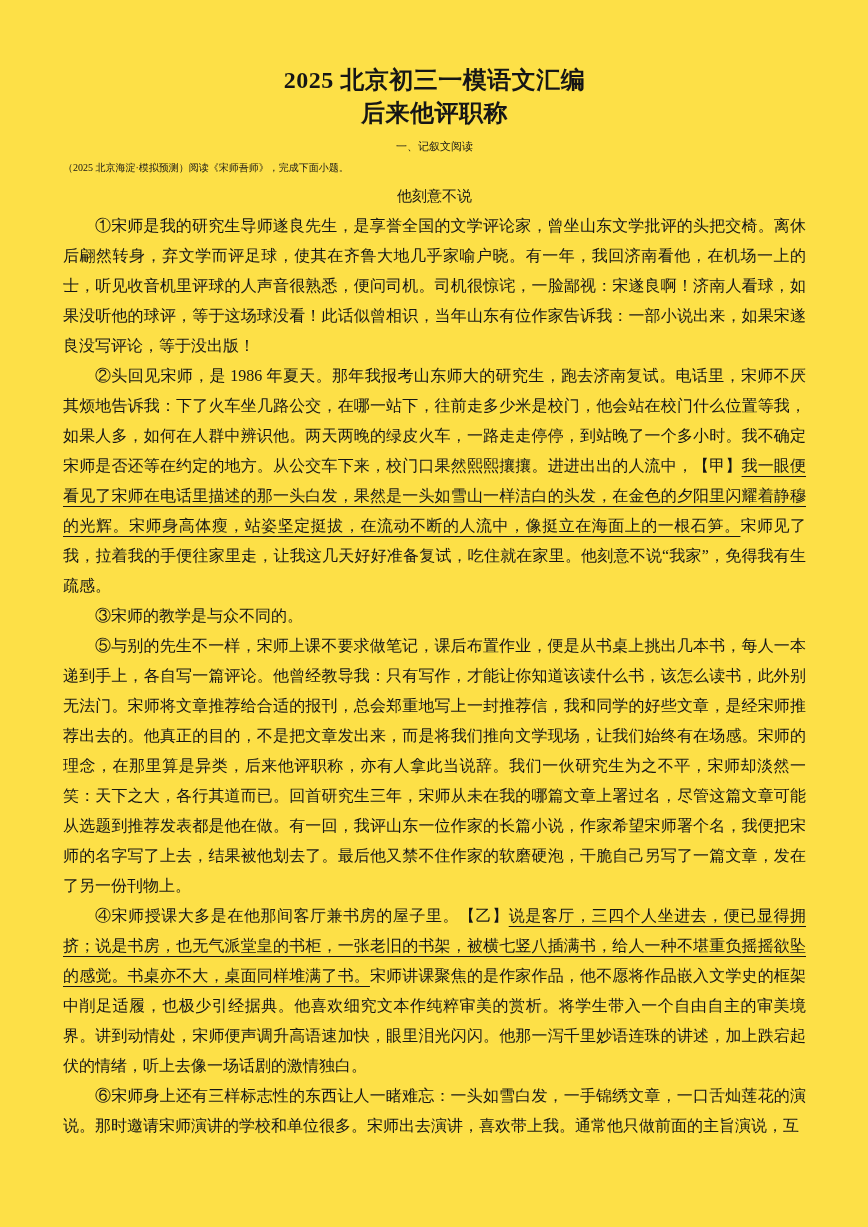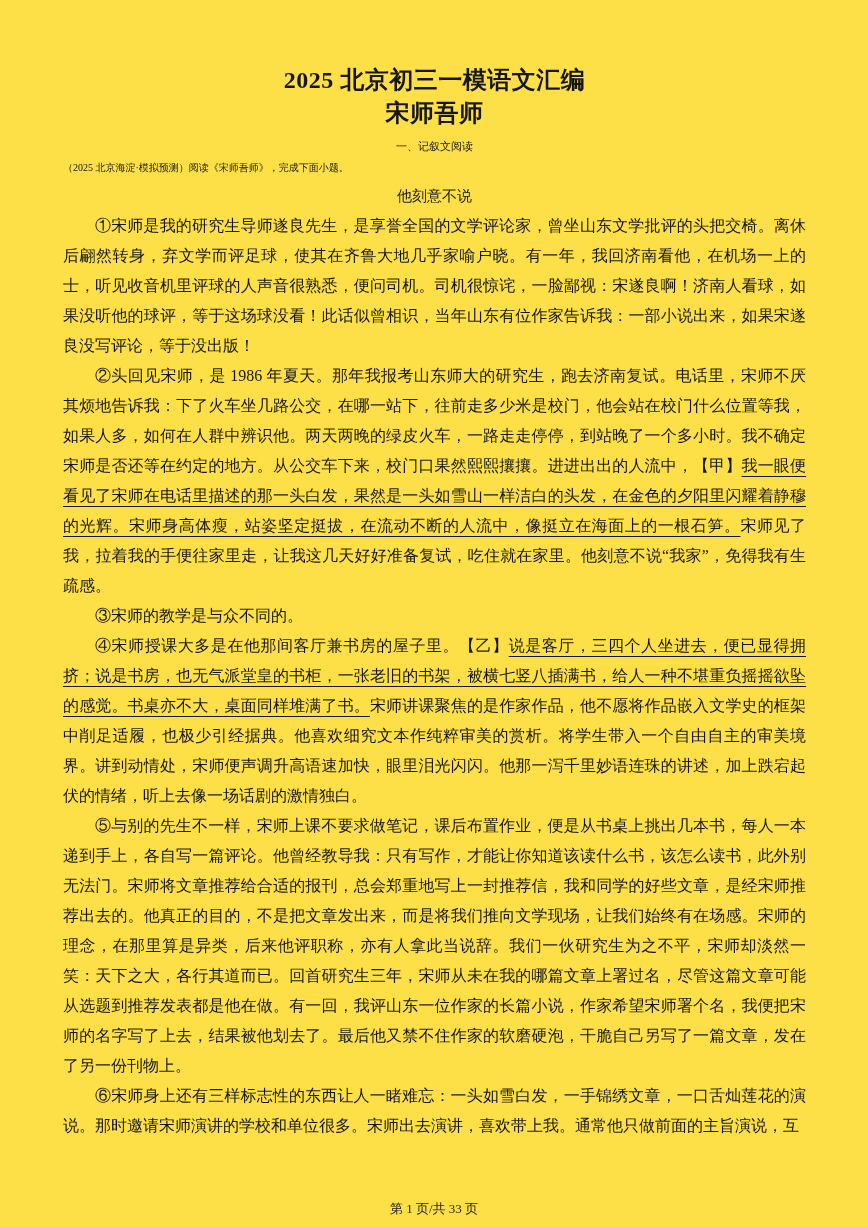--- a/index.html
+++ b/index.html
@@ -62,33 +62,32 @@
     color: #1c1c1c;
   }
 </style>
 </head>
 <body>
 
 <div class="page">
 
   <div>
     <h1 class="doc-title">2025 北京初三一模语文汇编</h1>
-    <h1 class="doc-title">宋师吾师</h1>
+    <h1 class="doc-title">后来他评职称</h1>
   </div>
 
   <div class="section-heading">一、记叙文阅读</div>
 
   <div class="source-line">（2025 北京海淀·模拟预测）阅读《宋师吾师》，完成下面小题。</div>
 
   <div class="article-title">他刻意不说</div>
 
   <div class="body-text">
     <p><span>①宋师是我的研究生导师遂良先生，是享誉全国的文学评论家，曾坐山东文学批评的头把交椅。离休后翩然转身，弃文学而评足球，使其在齐鲁大地几乎家喻户晓。有一年，我回济南看他，在机场一上的士，听见收音机里评球的人声音很熟悉，便问司机。司机很惊诧，一脸鄙视：宋遂良啊！济南人看球，如果没听他的球评，等于这场球没看！此话似曾相识，当年山东有位作家告诉我：一部小说出来，如果宋遂良没写评论，等于没出版！</span></p>
     <p><span>②头回见宋师，是 1986 年夏天。那年我报考山东师大的研究生，跑去济南复试。电话里，宋师不厌其烦地告诉我：下了火车坐几路公交，在哪一站下，往前走多少米是校门，他会站在校门什么位置等我，如果人多，如何在人群中辨识他。两天两晚的绿皮火车，一路走走停停，到站晚了一个多小时。我不确定宋师是否还等在约定的地方。从公交车下来，校门口果然熙熙攘攘。进进出出的人流中，【甲】</span><span class="u">我一眼便看见了宋师在电话里描述的那一头白发，果然是一头如雪山一样洁白的头发，在金色的夕阳里闪耀着静穆的光辉。宋师身高体瘦，站姿坚定挺拔，在流动不断的人流中，像挺立在海面上的一根石笋。</span><span>宋师见了我，拉着我的手便往家里走，让我这几天好好准备复试，吃住就在家里。他刻意不说“我家”，免得我有生疏感。</span></p>
     <p><span>③宋师的教学是与众不同的。</span></p>
+    <p><span>⑤与别的先生不一样，宋师上课不要求做笔记，课后布置作业，便是从书桌上挑出几本书，每人一本递到手上，各自写一篇评论。他曾经教导我：只有写作，才能让你知道该读什么书，该怎么读书，此外别无法门。宋师将文章推荐给合适的报刊，总会郑重地写上一封推荐信，我和同学的好些文章，是经宋师推荐出去的。他真正的目的，不是把文章发出来，而是将我们推向文学现场，让我们始终有在场感。宋师的理念，在那里算是异类，后来他评职称，亦有人拿此当说辞。我们一伙研究生为之不平，宋师却淡然一笑：天下之大，各行其道而已。回首研究生三年，宋师从未在我的哪篇文章上署过名，尽管这篇文章可能从选题到推荐发表都是他在做。有一回，我评山东一位作家的长篇小说，作家希望宋师署个名，我便把宋师的名字写了上去，结果被他划去了。最后他又禁不住作家的软磨硬泡，干脆自己另写了一篇文章，发在了另一份刊物上。</span></p>
     <p><span>④宋师授课大多是在他那间客厅兼书房的屋子里。【乙】</span><span class="u">说是客厅，三四个人坐进去，便已显得拥挤；说是书房，也无气派堂皇的书柜，一张老旧的书架，被横七竖八插满书，给人一种不堪重负摇摇欲坠的感觉。书桌亦不大，桌面同样堆满了书。</span><span>宋师讲课聚焦的是作家作品，他不愿将作品嵌入文学史的框架中削足适履，也极少引经据典。他喜欢细究文本作纯粹审美的赏析。将学生带入一个自由自主的审美境界。讲到动情处，宋师便声调升高语速加快，眼里泪光闪闪。他那一泻千里妙语连珠的讲述，加上跌宕起伏的情绪，听上去像一场话剧的激情独白。</span></p>
-    <p><span>⑤与别的先生不一样，宋师上课不要求做笔记，课后布置作业，便是从书桌上挑出几本书，每人一本递到手上，各自写一篇评论。他曾经教导我：只有写作，才能让你知道该读什么书，该怎么读书，此外别无法门。宋师将文章推荐给合适的报刊，总会郑重地写上一封推荐信，我和同学的好些文章，是经宋师推荐出去的。他真正的目的，不是把文章发出来，而是将我们推向文学现场，让我们始终有在场感。宋师的理念，在那里算是异类，后来他评职称，亦有人拿此当说辞。我们一伙研究生为之不平，宋师却淡然一笑：天下之大，各行其道而已。回首研究生三年，宋师从未在我的哪篇文章上署过名，尽管这篇文章可能从选题到推荐发表都是他在做。有一回，我评山东一位作家的长篇小说，作家希望宋师署个名，我便把宋师的名字写了上去，结果被他划去了。最后他又禁不住作家的软磨硬泡，干脆自己另写了一篇文章，发在了另一份刊物上。</span></p>
     <p><span>⑥宋师身上还有三样标志性的东西让人一睹难忘：一头如雪白发，一手锦绣文章，一口舌灿莲花的演说。那时邀请宋师演讲的学校和单位很多。宋师出去演讲，喜欢带上我。通常他只做前面的主旨演说，互</span></p>
   </div>
 
-  <div class="footer">第 1 页/共 33 页</div>
 
 </div>
 
 </body></html>

